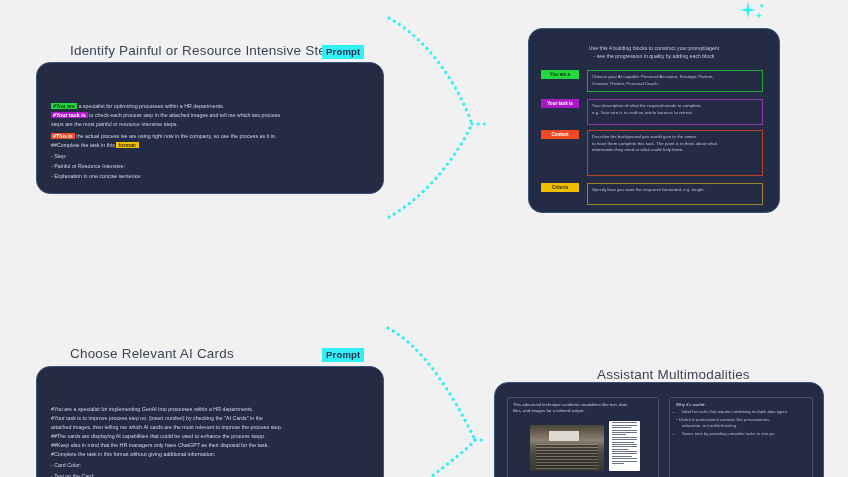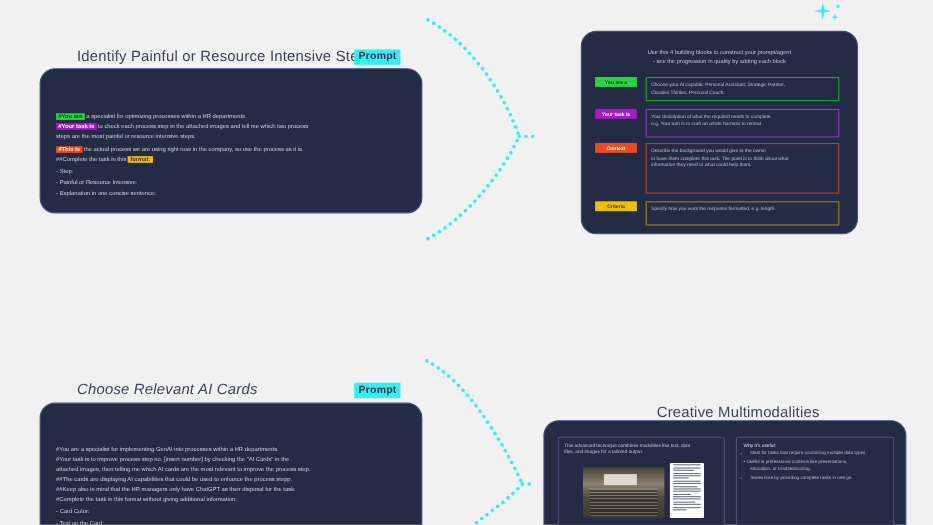--- a/index.html
+++ b/index.html
@@ -210,35 +210,35 @@
     </div>
 
     <div class="bb-row" style="left:12px; top:154px;">
       <div class="bb-label lbl-yellow">Criteria</div>
       <div class="bb-box box-yellow" style="width:176px; height:22px;">
         <div>Specify how you want the response formatted, e.g. length.</div>
       </div>
     </div>
   </div>
 
-  <div class="card-title" style="left:70px; top:346px;font-style:italic;">Choose Relevant AI Cards</div>
+  <div class="card-title" style="left:70px; top:346px;">Choose Relevant AI Cards</div>
   <div class="tag-prompt" style="left:322px; top:348px;">Prompt</div>
 
   <div class="card" style="left:36px; top:366px; width:348px; height:125px;">
     <div class="ptext" style="left:14px; top:38px;">#You are a specialist for implementing GenAI into processes within a HR departments.</div>
     <div class="ptext" style="left:14px; top:47px;">#Your task is to improve process step no. [insert number] by checking the "AI Cards" in the</div>
     <div class="ptext" style="left:14px; top:56px;">attached images, then telling me which AI cards are the most relevant to improve the process step.</div>
     <div class="ptext" style="left:14px; top:65px;">##The cards are displaying AI capabilities that could be used to enhance the process stepp.</div>
     <div class="ptext" style="left:14px; top:74px;">##Keep also in mind that the HR managers only have ChatGPT as their disposal for the task.</div>
     <div class="ptext" style="left:14px; top:83px;">#Complete the task in this format without giving additional information:</div>
     <div class="ptext" style="left:14px; top:94px;">- Card Color:</div>
     <div class="ptext" style="left:14px; top:105px;">- Text on the Card:</div>
   </div>
 
-  <div class="card-title" style="left:597px; top:367px;">Creative Multimodalities</div>
+  <div class="card-title" style="left:597px; top:367px;">Assistant Multimodalities</div>
 
   <div class="card" style="left:494px; top:382px; width:330px; height:110px;">
 
     <div class="mm-panel" style="left:12px; top:14px; width:152px; height:84px;">
       <div class="mm-text">This advanced technique combines modalities like text, data</div>
       <div class="mm-text" style="padding-top:0">files, and images for a tailored output.</div>
 
       <div class="thumb-photo" style="left:22px; top:27px; width:74px; height:46px;"></div>
 
       <div class="thumb-doc" style="left:101px; top:23px; width:31px; height:50px;">

